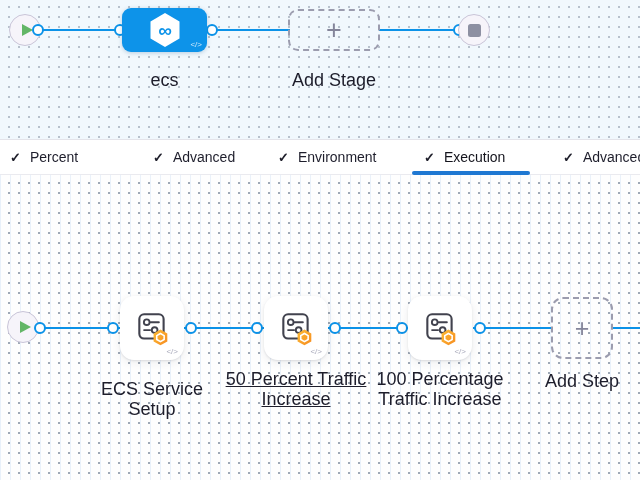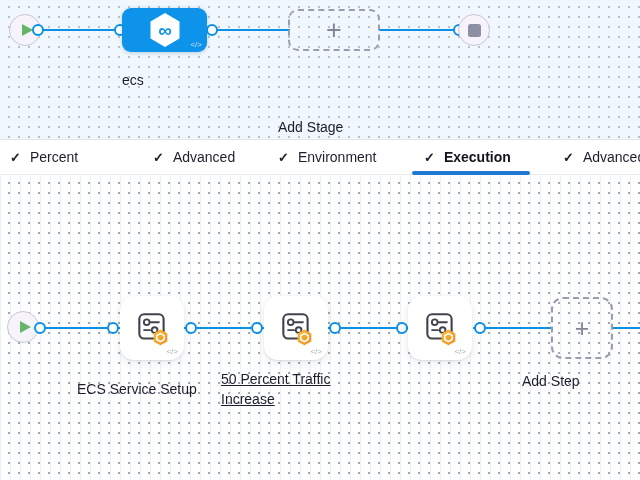--- a/index.html
+++ b/index.html
@@ -24,21 +24,21 @@
     background-size:10px 10px,auto;background-position:4px 3px,0 0;
   }
   
   .tabbar{
     position:absolute;left:0;top:139px;width:640px;height:36px;background:#ffffff;
     border-top:1px solid #e4e4ea;border-bottom:1px solid #eaeaef;box-sizing:border-box;
   }
   .tab{position:absolute;top:0;height:100%;display:flex;align-items:center;gap:9px;
     font-size:14px;color:#1e1e2c;cursor:pointer;white-space:nowrap;}
   .tab .chk{font-size:13px;font-weight:700;color:#20202c;}
-  .tab.active .tab-label{font-weight:700;color:#14141d;}
+  .tab.active .tab-label{font-weight:400;color:#14141d;}
   .tab-underline{position:absolute;left:412px;bottom:-1px;width:118px;height:4px;
     background:#1f78d2;border-radius:3px;}
   
   .edge{position:absolute;height:2px;background:#0b92e8;}
   .ring{position:absolute;width:8px;height:8px;border:2.5px solid #0b92e8;background:#ffffff;border-radius:50%;}
   
   .node-circle{position:absolute;width:32px;height:32px;border-radius:50%;
     background:#f6f4fa;border:1px solid #c9c5d8;box-sizing:border-box;
     display:flex;align-items:center;justify-content:center;}
   .play-tri{width:0;height:0;border-left:11px solid #63b667;
@@ -53,21 +53,21 @@
   .dashed-box{position:absolute;border:2px dashed #9b9cae;border-radius:10px;
     display:flex;align-items:center;justify-content:center;color:#84859a;
     box-sizing:border-box;cursor:pointer;background:transparent;}
   .plus{font-weight:300;line-height:1;}
   
   .step-node{position:absolute;top:121px;width:64px;height:64px;background:#ffffff;border-radius:14px;
     box-shadow:0 1px 2px rgba(96,97,112,.16),0 3px 10px rgba(40,41,61,.07);
     display:flex;align-items:center;justify-content:center;cursor:pointer;}
   .step-node .code{position:absolute;right:6px;bottom:4px;font-size:8px;color:#a9aabb;}
   
-  .node-label{position:absolute;font-size:14px;color:#1d1d2b;line-height:20px;}
+  .node-label{position:absolute;text-align:center;font-size:18px;color:#1d1d2b;line-height:20px;}
 </style>
 </head>
 <body>
 
 <div class="stage-canvas">
 
   <div class="edge" style="left:38px;top:29px;width:84px;"></div>
   <div class="edge" style="left:207px;top:29px;width:83px;"></div>
   <div class="edge" style="left:379px;top:29px;width:80px;"></div>
 
@@ -90,21 +90,21 @@
 
   <div class="dashed-box" style="left:288px;top:9px;width:92px;height:42px;">
     <span class="plus" style="font-size:27px;">+</span>
   </div>
 
   <div class="node-circle" style="left:458px;top:14px;">
     <div class="stop-sq"></div>
   </div>
 
   <div class="node-label" style="left:122px;top:70px;width:85px;">ecs</div>
-  <div class="node-label" style="left:278px;top:70px;width:112px;margin-top:47px;">Add Stage</div>
+  <div class="node-label" style="left:278px;top:70px;width:112px;">Add Stage</div>
 </div>
 
 <div class="tabbar">
   <div class="tab" style="left:10px;">
     <span class="chk">✓</span>
     <span class="tab-label">Percent</span>
   </div>
   <div class="tab" style="left:153px;">
     <span class="chk">✓</span>
     <span class="tab-label">Advanced</span>
@@ -194,14 +194,15 @@
     </svg>
     <span class="code">&lt;/&gt;</span>
   </div>
 
   <div class="dashed-box" style="left:551px;top:122px;width:62px;height:62px;border-radius:12px;">
     <span class="plus" style="font-size:25px;">+</span>
   </div>
 
   <div class="node-label" style="left:77px;top:194px;width:150px;margin-top:10px;">ECS Service Setup</div>
   <div class="node-label" style="left:221px;top:194px;width:150px;text-decoration:underline;">50 Percent Traffic Increase</div>
+  <div class="node-label" style="left:365px;top:194px;width:150px;">100 Percentage Traffic Increase</div>
   <div class="node-label" style="left:522px;top:196px;width:120px;">Add Step</div>
 </div>
 
 </body></html>

